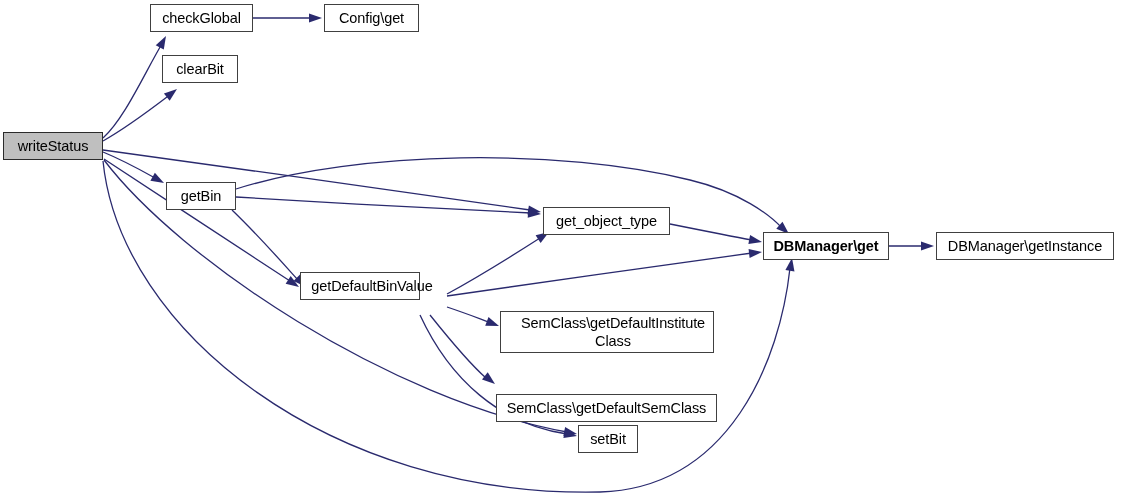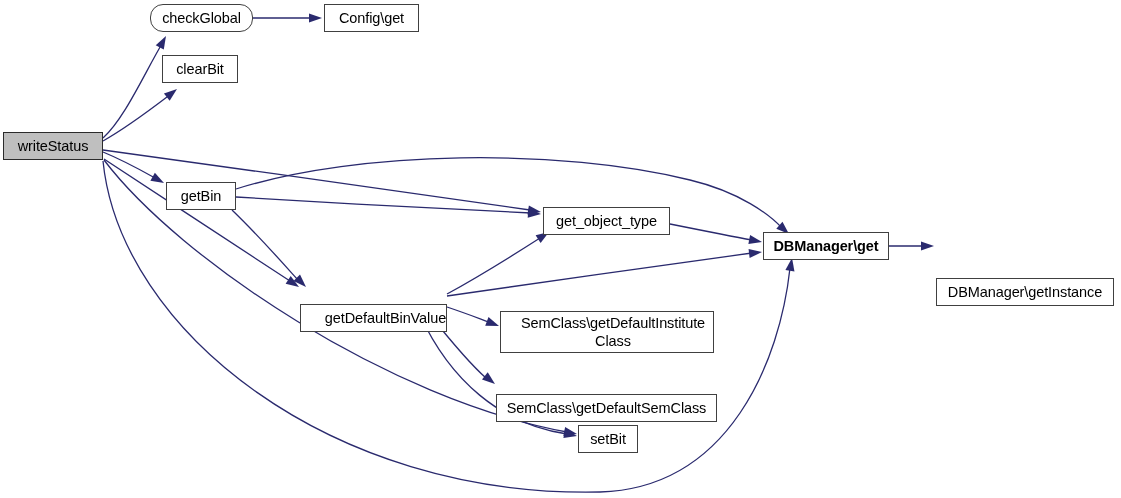--- a/index.html
+++ b/index.html
@@ -122,26 +122,26 @@
         <path d="M 420,315 C 450,380 500,424 567,434" fill="none" stroke="#2a2a6e" stroke-width="1.3"></path>
         <polygon points="577,436 563.36924706361,438.08867766471883 565.089102004542,429.0508627196034" fill="#2a2a6e"></polygon>
       </g>
       <g>
         <path d="M 889,246 L 923,246" fill="none" stroke="#2a2a6e" stroke-width="1.3"></path>
         <polygon points="934,246 921,250.6 921,241.4" fill="#2a2a6e"></polygon>
       </g>
     </svg>
   <div id="node-layer">
       <div class="node root" style="left: 3px; top: 132px; width: 100px; height: 28px;">writeStatus</div>
-      <div class="node" style="left: 150px; top: 4px; width: 103px; height: 28px; border-radius: 13px;">checkGlobal</div>
+      <div class="node" style="left: 150px; top: 4px; width: 103px; height: 28px;">checkGlobal</div>
       <div class="node" style="left: 324px; top: 4px; width: 95px; height: 28px;">Config\get</div>
       <div class="node" style="left: 162px; top: 55px; width: 76px; height: 28px;">clearBit</div>
       <div class="node" style="left: 166px; top: 182px; width: 70px; height: 28px;">getBin</div>
       <div class="node" style="left: 543px; top: 207px; width: 127px; height: 28px; text-align: center;">get_object_type</div>
       <div class="node" style="left: 763px; top: 232px; width: 126px; height: 28px; font-weight: bold;">DBManager\get</div>
-      <div class="node" style="left: 936px; top: 232px; width: 178px; height: 28px; margin-top: 46px;">DBManager\getInstance</div>
-      <div class="node" style="left: 300px; top: 304px; width: 147px; height: 28px; padding-left: 24px;">getDefaultBinValue</div>
+      <div class="node" style="left: 936px; top: 232px; width: 178px; height: 28px;">DBManager\getInstance</div>
+      <div class="node" style="left: 300px; top: 272px; width: 120px; height: 28px; padding-left: 24px;">getDefaultBinValue</div>
       <div class="node twoline" style="left: 500px; top: 311px; width: 214px; height: 42px; padding-left: 12px;">SemClass\getDefaultInstitute
 Class</div>
       <div class="node" style="left: 496px; top: 394px; width: 221px; height: 28px;">SemClass\getDefaultSemClass</div>
       <div class="node" style="left: 578px; top: 425px; width: 60px; height: 28px;">setBit</div>
     </div>
 </div>
 
 </body></html>

